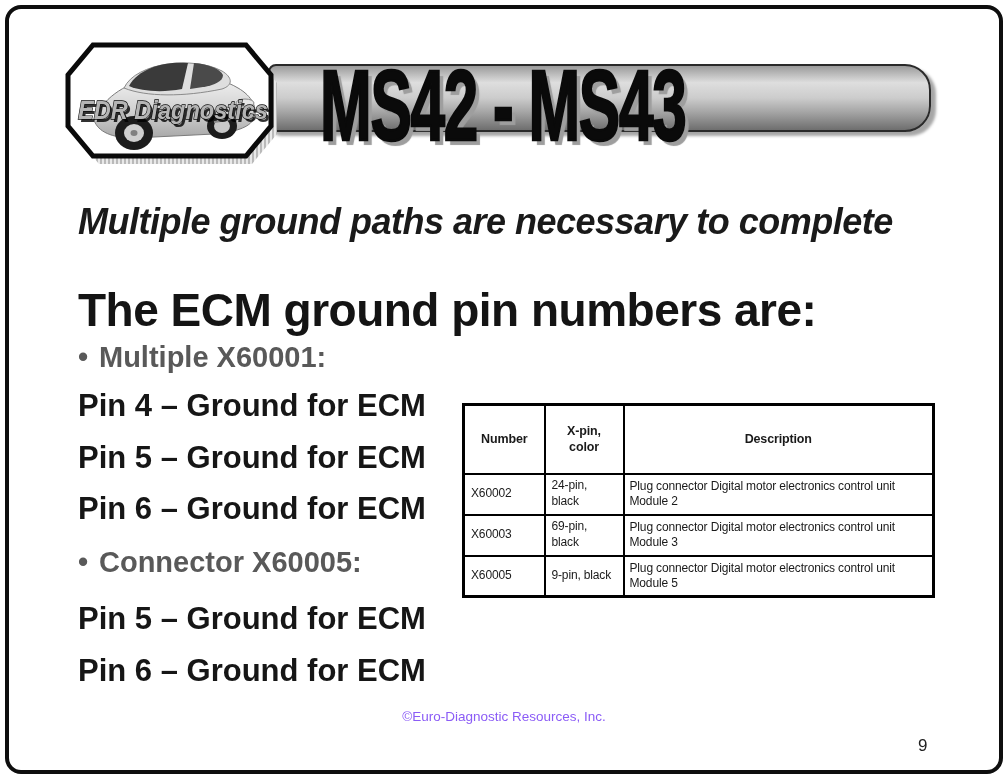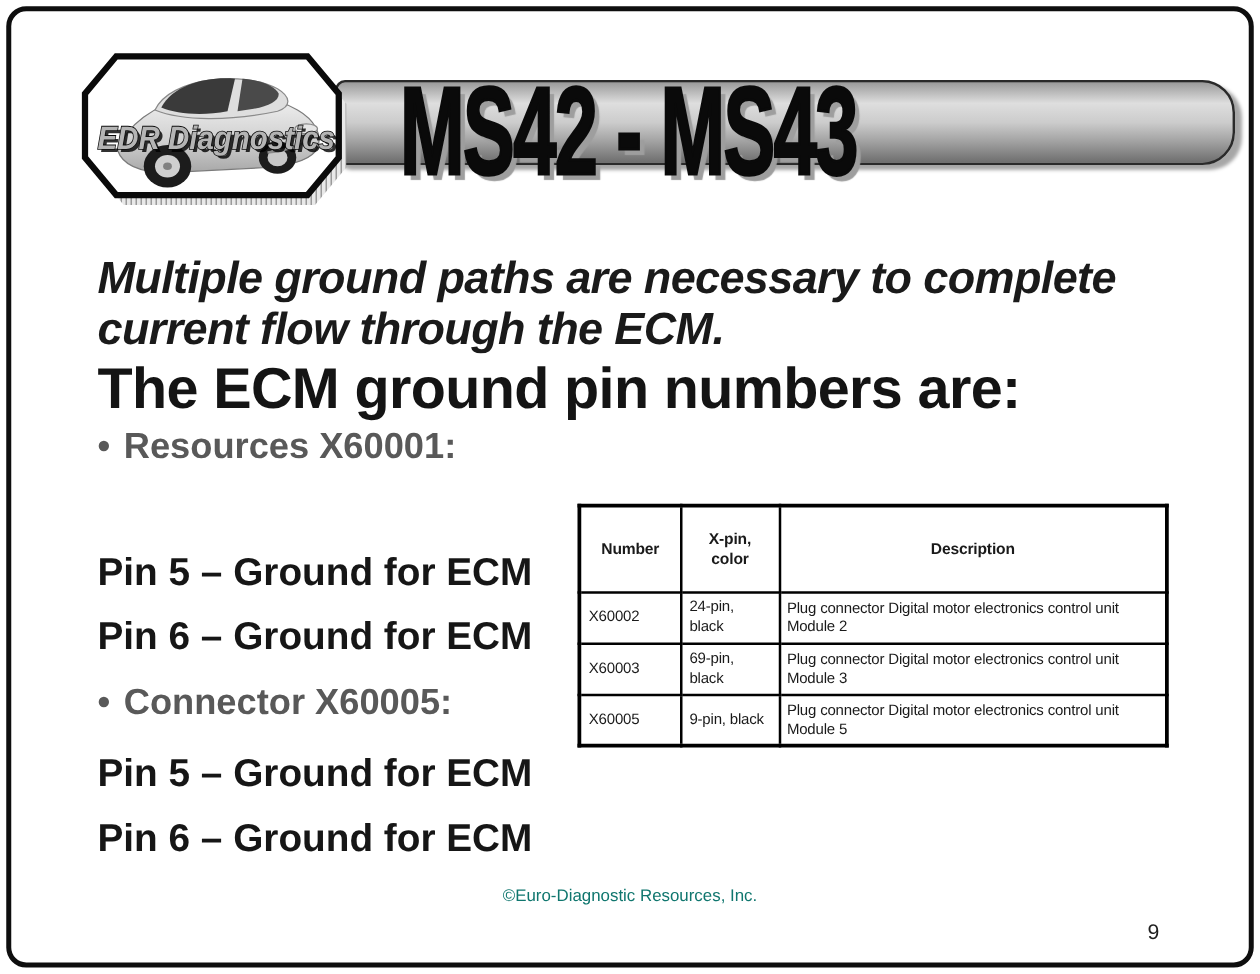--- a/index.html
+++ b/index.html
@@ -19,21 +19,21 @@
     left: 5px; top: 5px; right: 5px; bottom: 5px;
     border: 4px solid #0e0e0e;
     border-radius: 16px;
     pointer-events: none;
   }
 
   
   .banner {
     position: absolute;
     left: 268px; top: 64px;
-    width: 720px; height: 68px;
+    width: 663px; height: 68px;
     border: 2px solid #2a2a2a;
     border-radius: 8px 26px 26px 8px;
     background: linear-gradient(180deg, #9b9b9b 0%, #dedede 26%, #cccccc 50%, #a5a5a5 72%, #6e6e6e 100%);
     box-shadow: 5px 4px 3px rgba(0,0,0,0.35);
     z-index: 1;
   }
   .banner-title {
     position: absolute;
     left: 50px; top: -11px;
     font-size: 100px;
@@ -138,21 +138,21 @@
   .conn-table td.cell-number, .conn-table td.cell-pin { padding-left: 6px; }
   .conn-table td.cell-desc { line-height: 1.25; }
 
   
   .footer {
     position: absolute;
     left: 0; top: 709px;
     width: 1008px;
     text-align: center;
     font-size: 13.5px;
-    color: #0f766e;
+    color: #8b5cf6;
   }
   .page-number {
     position: absolute;
     left: 918px; top: 736px;
     font-size: 17px;
     color: #1f1f1f;
   }
 </style>
 </head>
 <body>
@@ -194,28 +194,28 @@
       <ellipse cx="181" cy="61" rx="9" ry="4" fill="#e6e6e6" stroke="#8a8a8a" stroke-width="1"></ellipse>
       <path d="M150,80 C168,78 184,72 189,65" fill="none" stroke="#8a8a8a" stroke-width="2"></path>
     </g>
 
     <text x="14" y="77" font-size="26" font-weight="bold" font-style="italic" fill="#000000" opacity="0.8" textLength="190" lengthAdjust="spacingAndGlyphs" transform="translate(2.5,2.5)">EDR Diagnostics</text>
     <text x="14" y="77" font-size="26" font-weight="bold" font-style="italic" fill="#b4b4b4" stroke="#0a0a0a" stroke-width="1.3" paint-order="stroke" textLength="190" lengthAdjust="spacingAndGlyphs">EDR Diagnostics</text>
   </svg>
 
   <div class="intro">
     <span>Multiple ground paths are necessary to complete</span>
-    <span>current flow through the ECM.</span>
   </div>
 
   <div class="heading">The ECM ground pin numbers are:</div>
 
   <div class="list-item bullet li-0">
-    <span class="dot"></span><span>Resources X60001:</span>
-  </div>
+    <span class="dot"></span><span>Multiple X60001:</span>
+  </div>
+  <div class="list-item pin li-1">Pin 4 – Ground for ECM</div>
   <div class="list-item pin li-2">Pin 5 – Ground for ECM</div>
   <div class="list-item pin li-3">Pin 6 – Ground for ECM</div>
   <div class="list-item bullet li-4">
     <span class="dot"></span><span>Connector X60005:</span>
   </div>
   <div class="list-item pin li-5">Pin 5 – Ground for ECM</div>
   <div class="list-item pin li-6">Pin 6 – Ground for ECM</div>
 
   <table class="conn-table">
     <colgroup>

